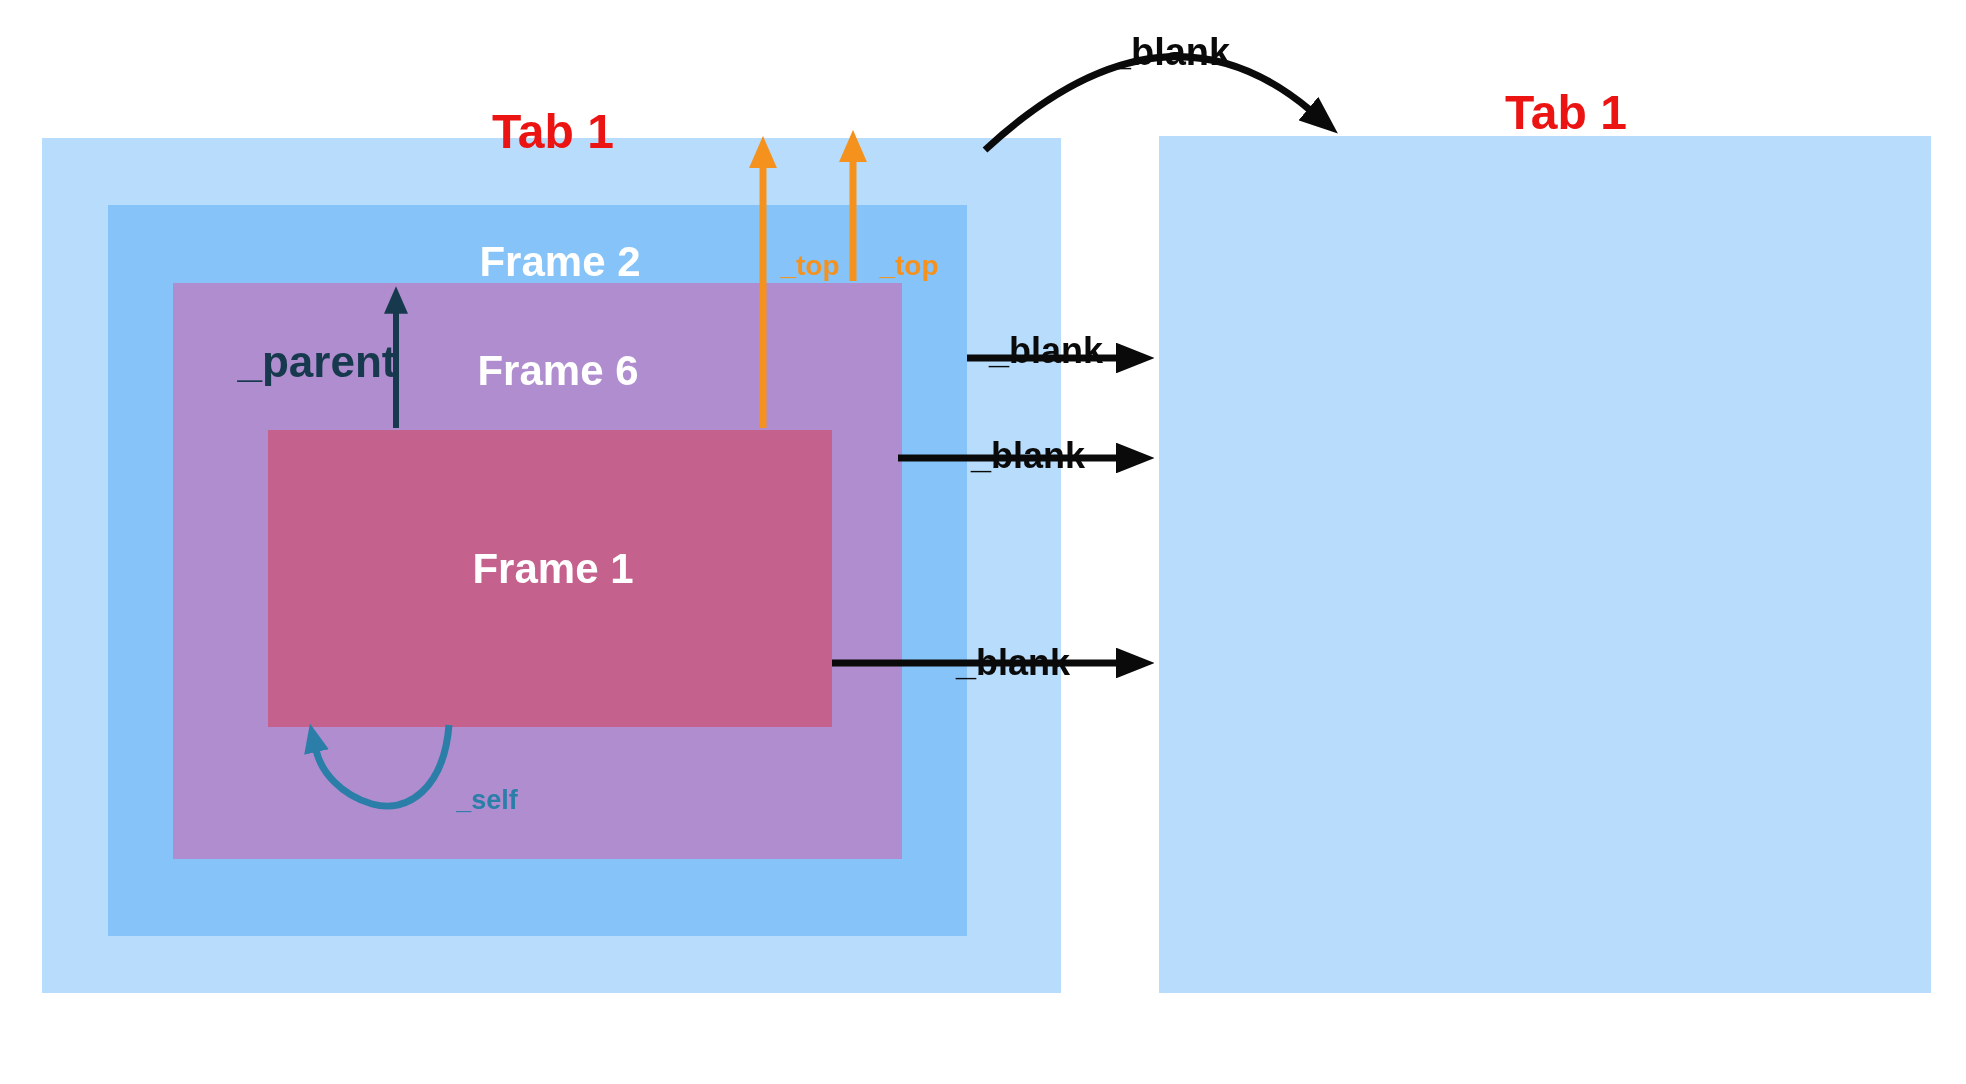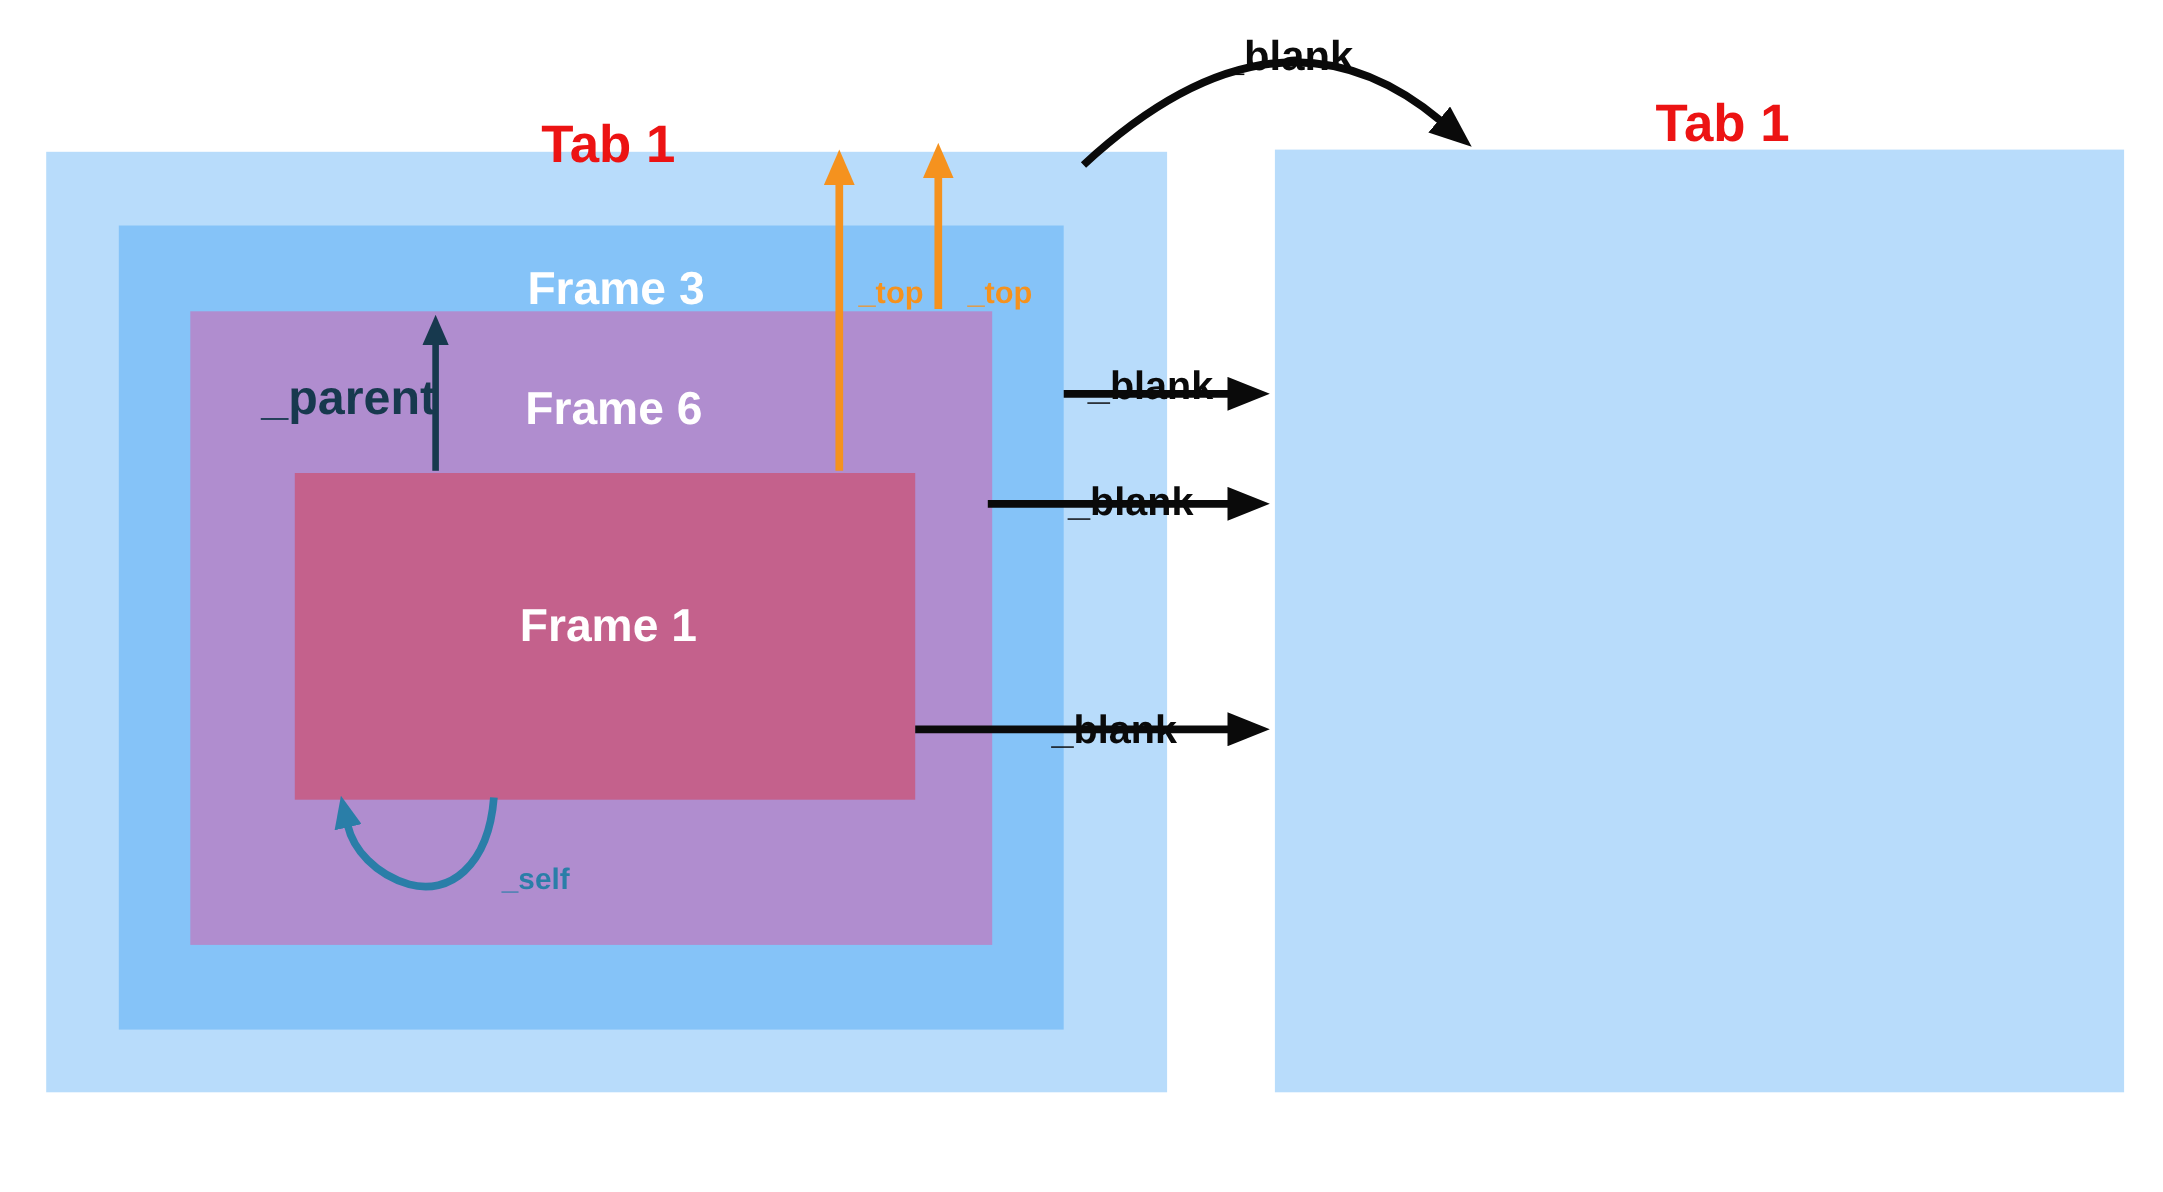--- a/index.html
+++ b/index.html
@@ -81,21 +81,21 @@
     <path class="arrow" d="M 853 281 V 160" stroke-width="7" marker-end="url(#head-orange)" stroke="#f5921e"></path>
 
     <path class="arrow" d="M 396 428 V 312" stroke-width="6" marker-end="url(#head-navy)" stroke="#17394e"></path>
 
     <path class="arrow" d="M 449 725 C 444 788 408 814 372 804 C 341 795 321 772 316 750" stroke-width="7" marker-end="url(#head-teal)" stroke="#2a7ea8"></path>
   </svg>
 
   <div class="lbl tab-lbl" style="left:553px; top:108px;">Tab 1</div>
   <div class="lbl tab-lbl" style="left:1566px; top:89px;">Tab 1</div>
 
-  <div class="lbl frame-lbl" style="left:560px; top:238px;">Frame 3</div>
+  <div class="lbl frame-lbl" style="left:560px; top:238px;">Frame 2</div>
   <div class="lbl frame-lbl" style="left:558px; top:347px;">Frame 6</div>
   <div class="lbl frame-lbl" style="left:553px; top:545px;">Frame 1</div>
 
   <div class="lbl blank-top-lbl" style="left:1170px; top:28px;">_blank</div>
   <div class="lbl blank-lbl" style="left:1046px; top:327px;">_blank</div>
   <div class="lbl blank-lbl" style="left:1028px; top:432px;">_blank</div>
   <div class="lbl blank-lbl" style="left:1013px; top:639px;">_blank</div>
   <div class="lbl top-lbl" style="left:810px; top:242px;">_top</div>
   <div class="lbl top-lbl" style="left:909px; top:242px;">_top</div>
   <div class="lbl parent-lbl" style="left:317px; top:338px;">_parent</div>

